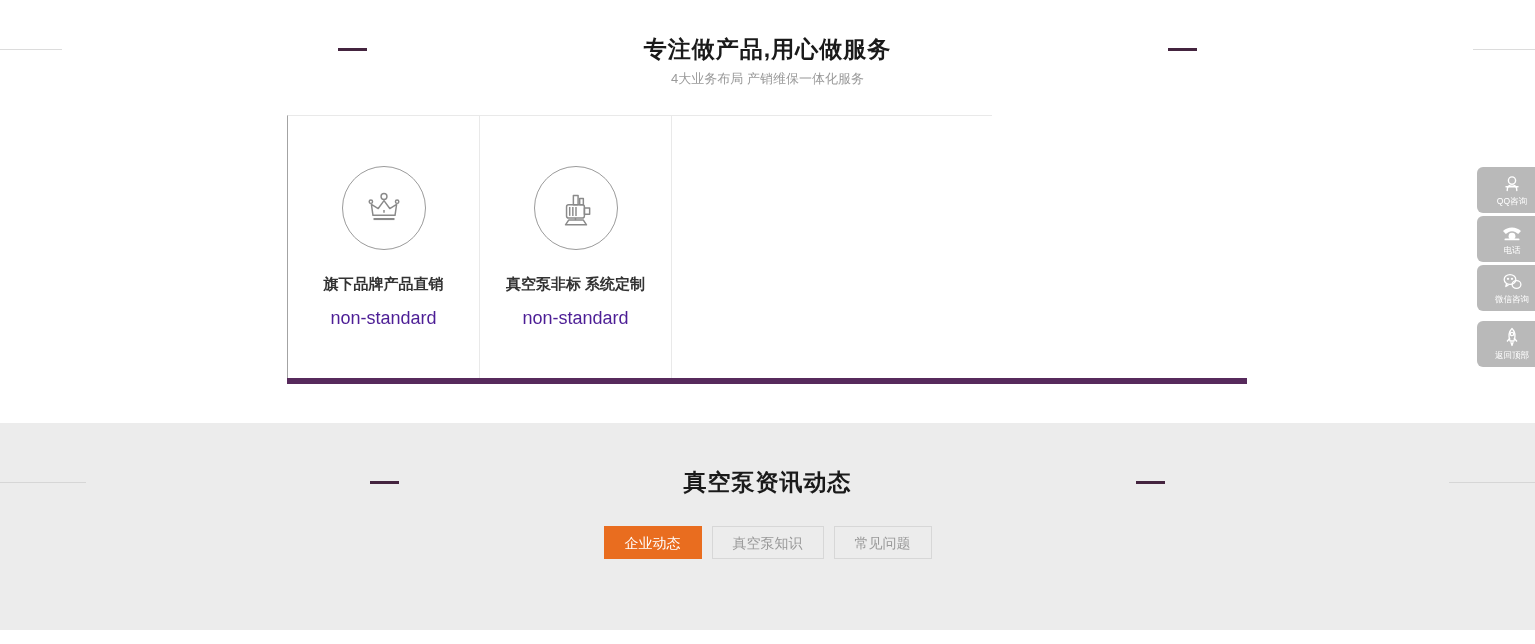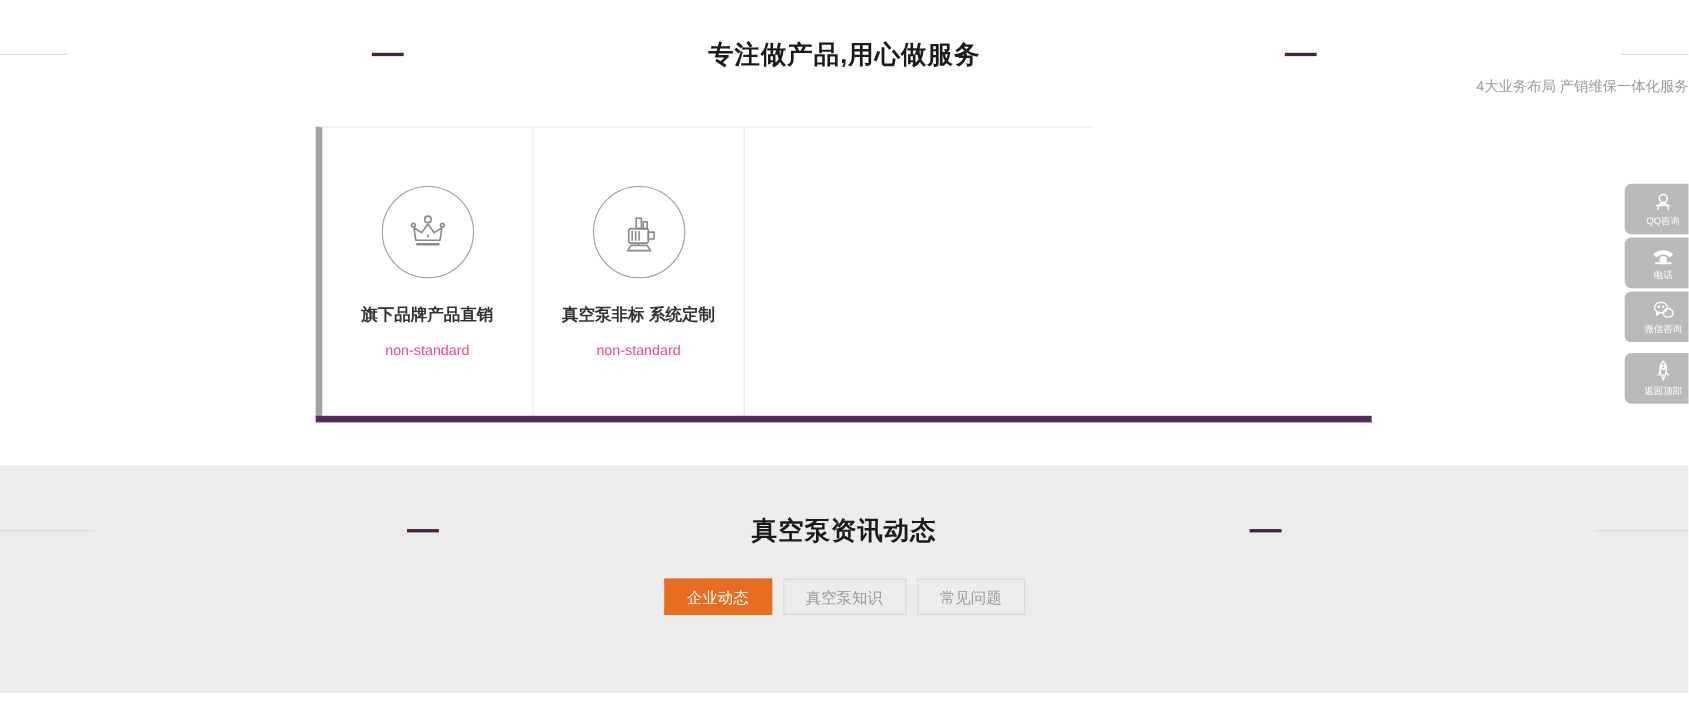--- a/index.html
+++ b/index.html
@@ -9,32 +9,32 @@
     background:#ffffff; font-family:"Liberation Sans", sans-serif;
   }
 
   
   .title-row { display:flex; align-items:center; justify-content:space-between; }
   .hero-title-row { position:absolute; top:34px; left:0; width:1535px; }
   .line-gray { height:1px; background:#dcdcdc; }
   .hero-title-row .line-gray { width:62px; }
   .dash-purple { width:29px; height:3px; background:#44243f; margin:0 13px; }
   .big-title { font-size:23px; font-weight:bold; color:#1a1a1a; letter-spacing:1px; margin:0; white-space:nowrap; }
-  .hero-subtitle { position:absolute; top:70px; left:0; width:1535px; text-align:right;
+  .hero-subtitle { position:absolute; top:70px; left:0; width:1535px; text-align:center;
     font-size:13px; color:#9a9a9a; }
 
   
   .cards { position:absolute; left:287px; top:115px; width:705px; height:264px;
-    display:flex; border-top:1px solid #e9e9e9; border-left:6px solid #a3a3a3; background:#fff; }
+    display:flex; border-top:1px solid #e9e9e9; border-left:1px solid #a3a3a3; background:#fff; }
   .card { width:192px; border-right:1px solid #e9e9e9; display:flex; flex-direction:column;
     align-items:center; justify-content:center; text-align:center; padding:0 20px; cursor:pointer; }
   .card-circle { width:84px; height:84px; border:1px solid #9b9b9b; border-radius:50%;
     display:flex; align-items:center; justify-content:center; margin-bottom:23px; flex:none; }
   .card-title { font-size:15px; font-weight:bold; color:#333; line-height:1.45; }
-  .card-sub { font-size:13px; color:#ec4899; margin-top:13px; }
+  .card-sub { font-size:18px; color:#4c1d95; margin-top:13px; }
   .purple-line { position:absolute; left:287px; top:378px; width:960px; height:6px; background:#572a5c; }
 
   
   .news-section { position:absolute; left:0; top:423px; width:1535px; height:207px; background:#ececec; }
   .news-title-row { position:absolute; top:44px; left:0; width:1535px; }
   .news-title-row .line-gray { width:86px; background:#d6d6d6; }
   .tabs { position:absolute; top:103px; left:0; width:1535px; display:flex; justify-content:center; gap:10px; }
   .tab { height:33px; line-height:33px; padding:0 20px; font-size:14px; text-align:left;
     border:1px solid #d7d7d7; color:#999; background:transparent; cursor:pointer; white-space:nowrap; }
   .tab.active { background:#e96d1f; border-color:#e96d1f; color:#fff; }

